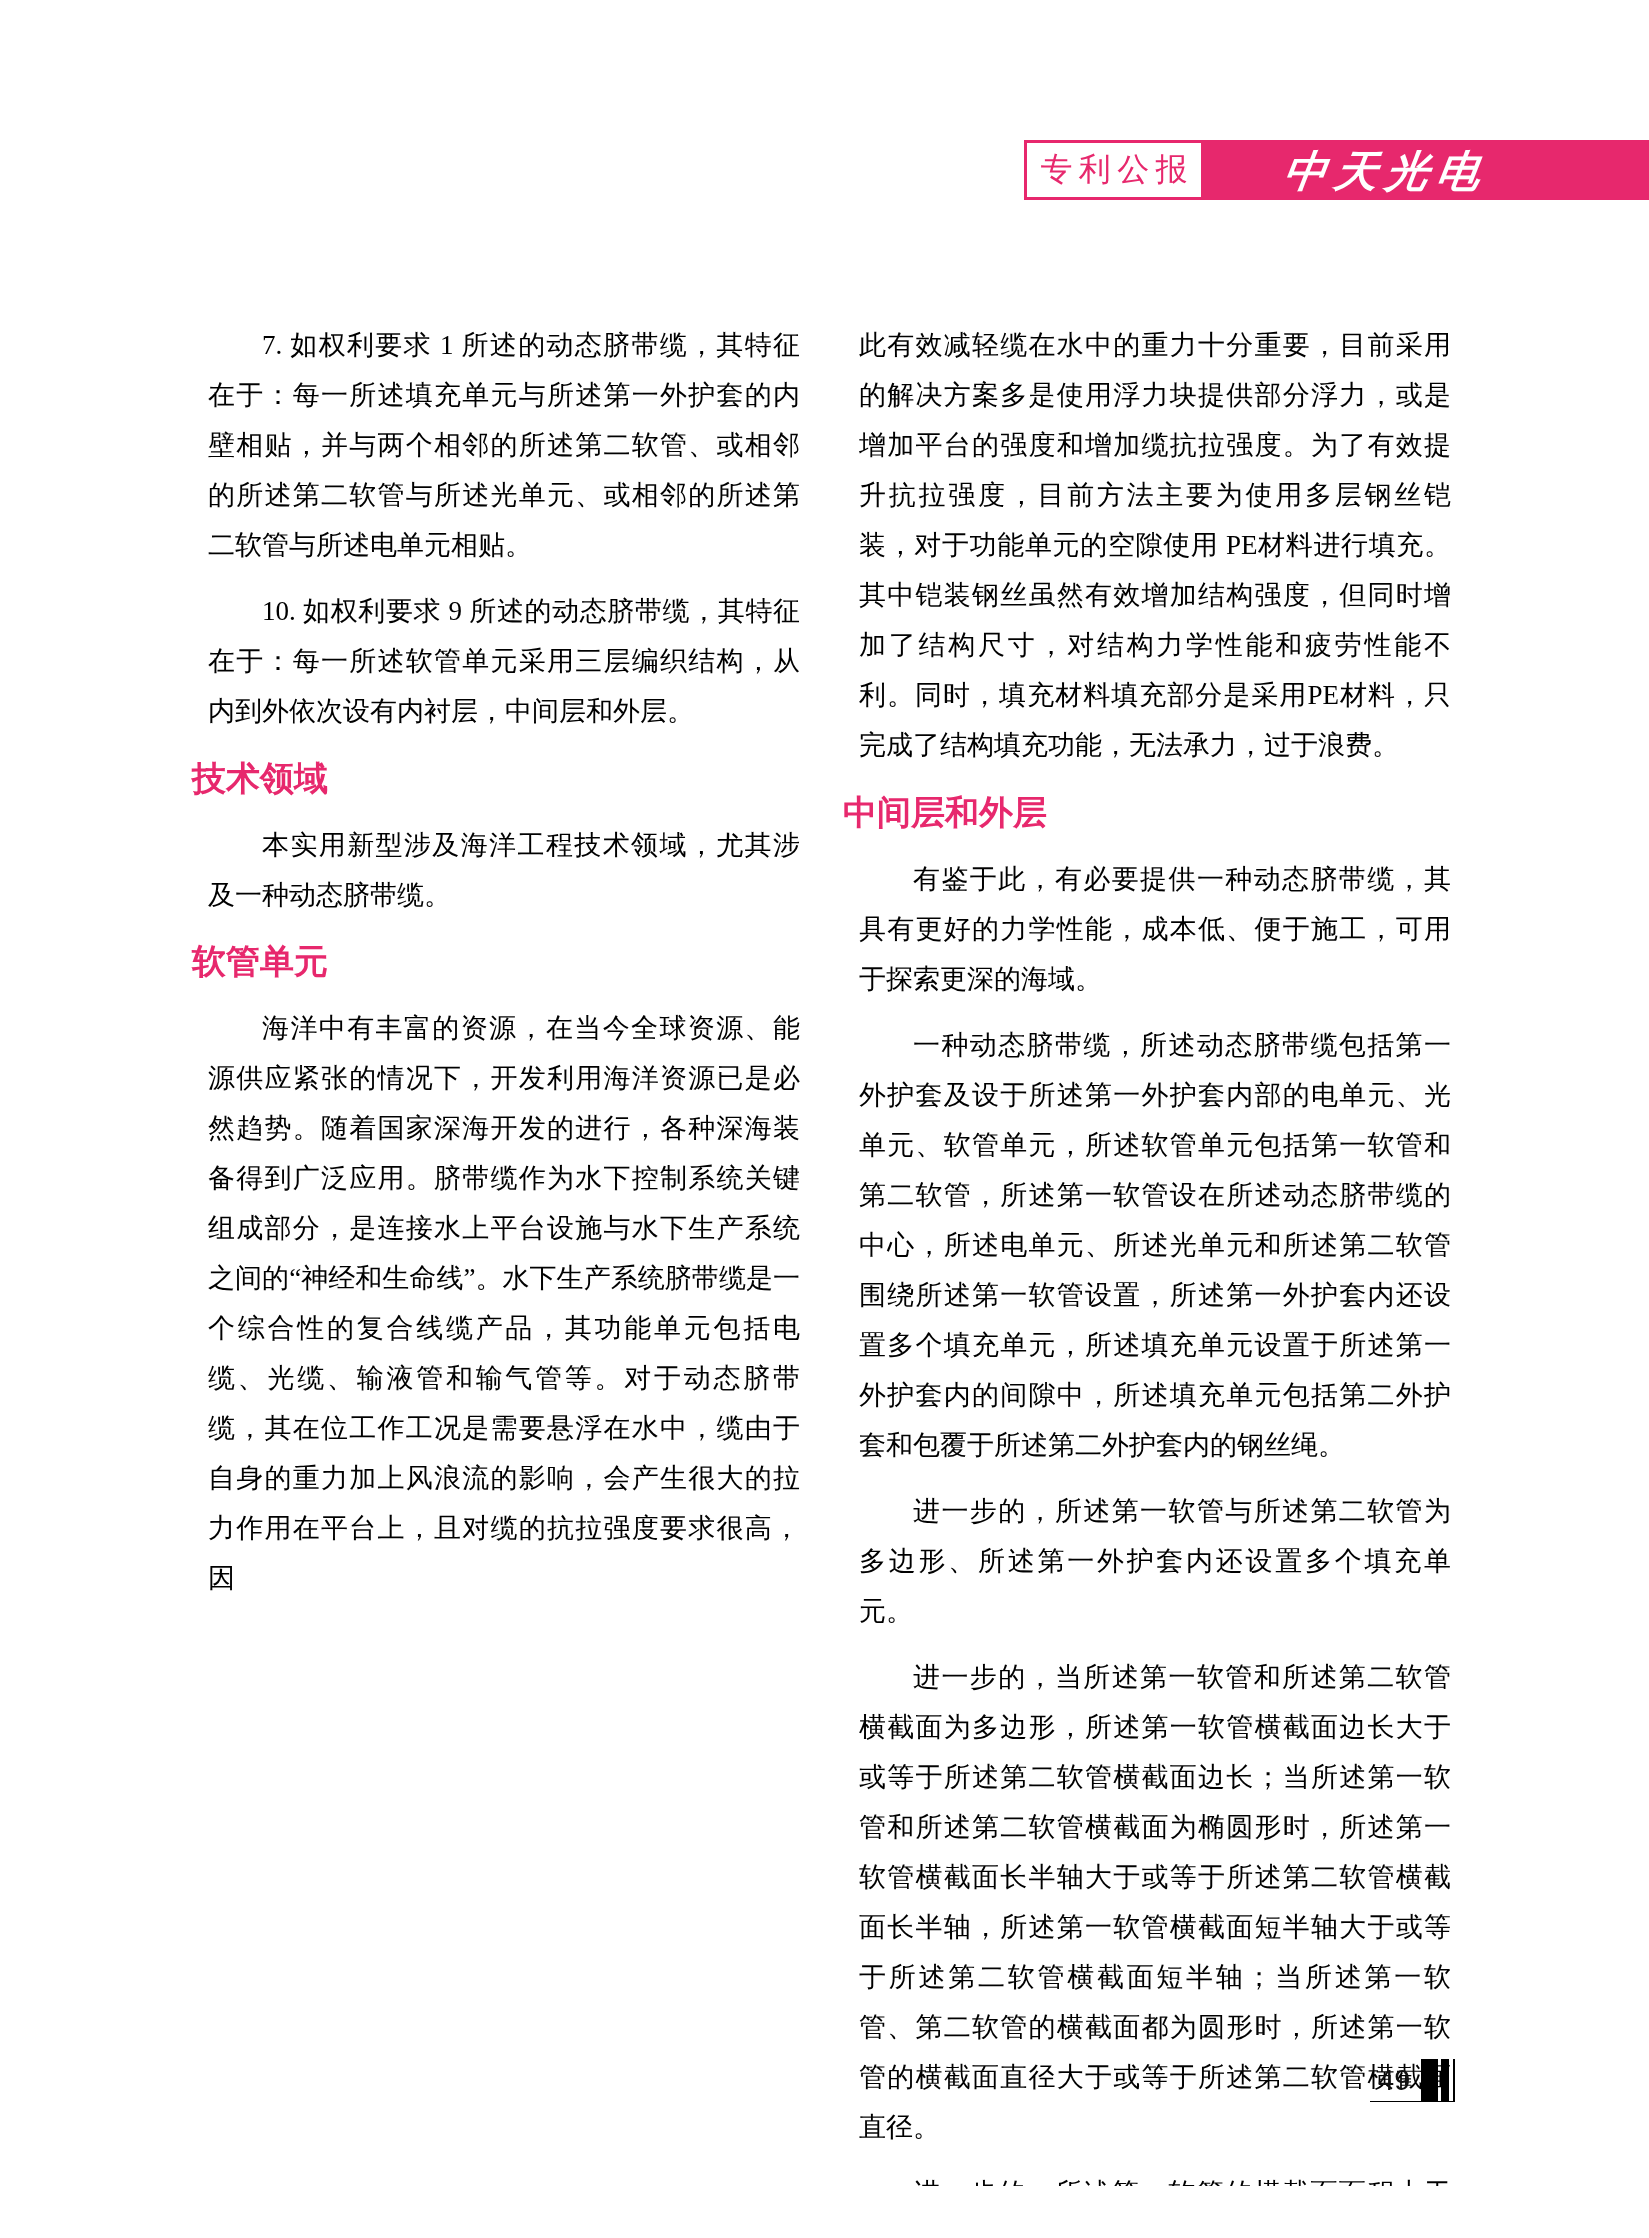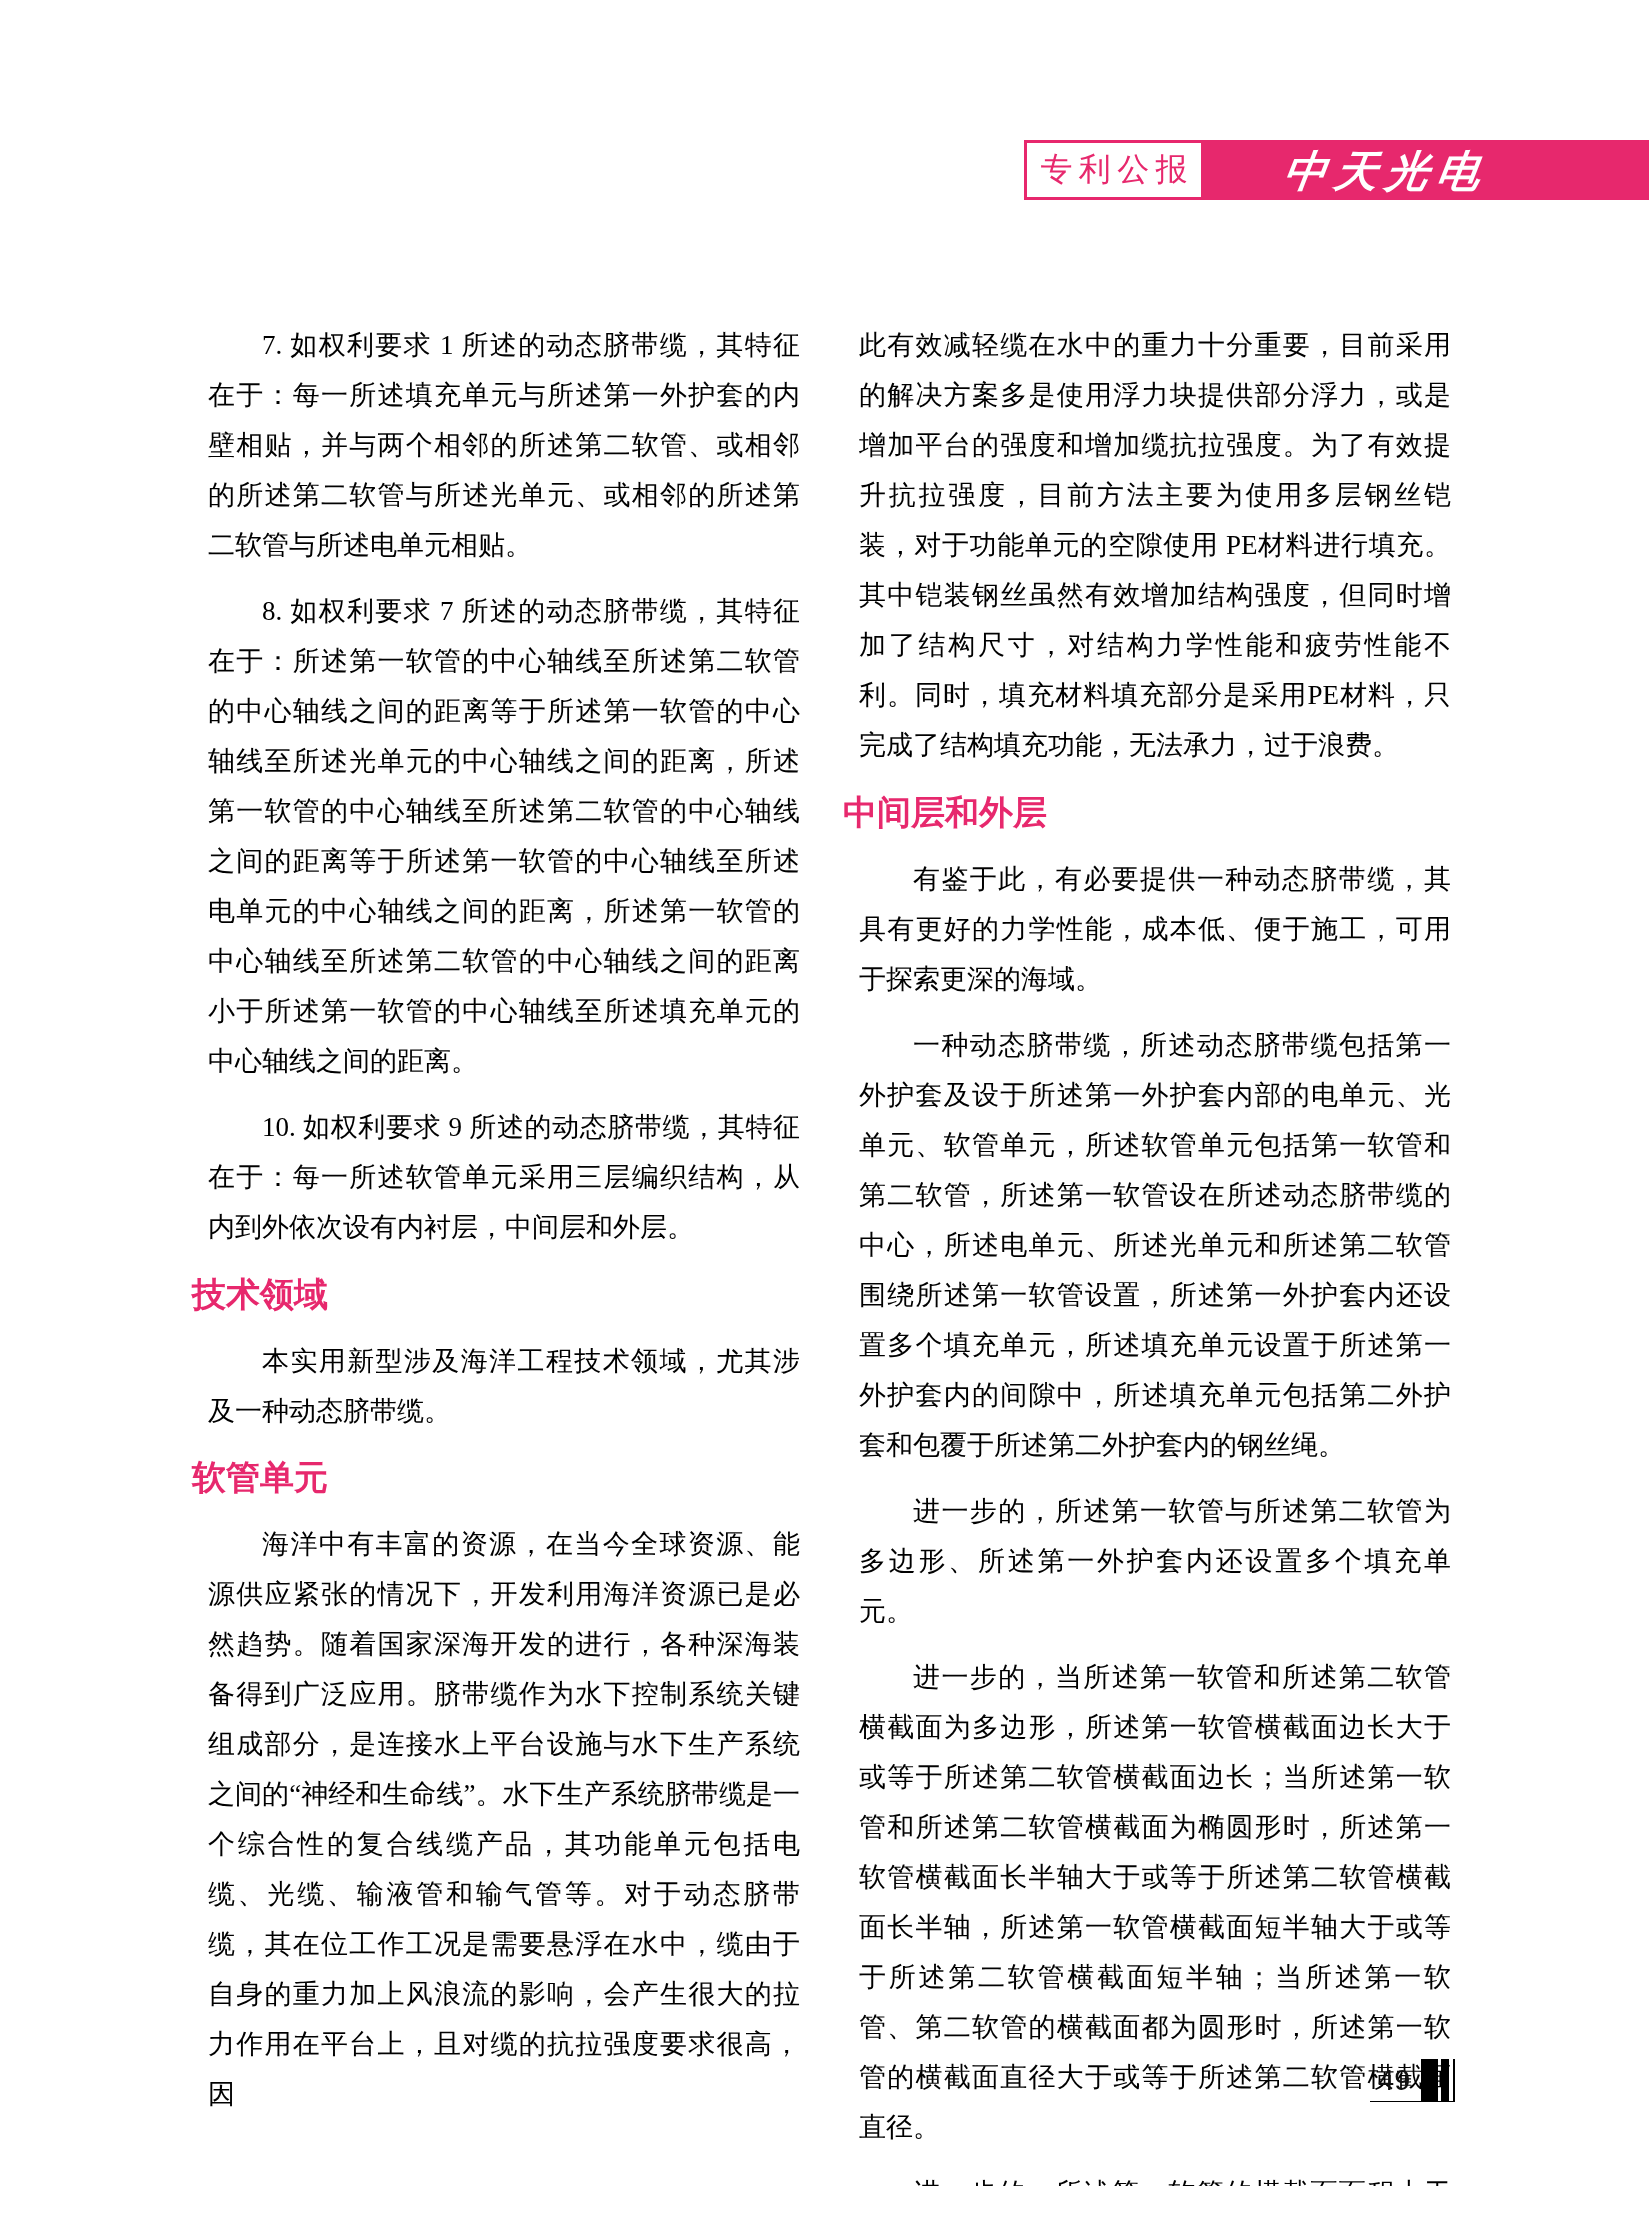--- a/index.html
+++ b/index.html
@@ -77,21 +77,20 @@
 
   <div class="header-badge">
     <span class="badge-text">专利公报</span>
   </div>
   <div class="header-band">
     <span class="brand-logo">中天光电</span>
   </div>
 
   <div class="col left">
       <p class="para indent">7. 如权利要求 1 所述的动态脐带缆，其特征在于：每一所述填充单元与所述第一外护套的内壁相贴，并与两个相邻的所述第二软管、或相邻的所述第二软管与所述光单元、或相邻的所述第二软管与所述电单元相贴。</p>
-      <p class="para indent">8. 如权利要求 7 所述的动态脐带缆，其特征在于：所述第一软管的中心轴线至所述第二软管的中心轴线之间的距离等于所述第一软管的中心轴线至所述光单元的中心轴线之间的距离，所述第一软管的中心轴线至所述第二软管的中心轴线之间的距离等于所述第一软管的中心轴线至所述电单元的中心轴线之间的距离，所述第一软管的中心轴线至所述第二软管的中心轴线之间的距离小于所述第一软管的中心轴线至所述填充单元的中心轴线之间的距离。</p>
       <p class="para indent">10. 如权利要求 9 所述的动态脐带缆，其特征在于：每一所述软管单元采用三层编织结构，从内到外依次设有内衬层，中间层和外层。</p>
       <h2 class="sec-heading">技术领域</h2>
       <p class="para indent">本实用新型涉及海洋工程技术领域，尤其涉及一种动态脐带缆。</p>
       <h2 class="sec-heading">软管单元</h2>
       <p class="para indent">海洋中有丰富的资源，在当今全球资源、能源供应紧张的情况下，开发利用海洋资源已是必然趋势。随着国家深海开发的进行，各种深海装备得到广泛应用。脐带缆作为水下控制系统关键组成部分，是连接水上平台设施与水下生产系统之间的“神经和生命线”。水下生产系统脐带缆是一个综合性的复合线缆产品，其功能单元包括电缆、光缆、输液管和输气管等。对于动态脐带缆，其在位工作工况是需要悬浮在水中，缆由于自身的重力加上风浪流的影响，会产生很大的拉力作用在平台上，且对缆的抗拉强度要求很高，因</p>
     </div>
   <div class="col right">
       <p class="para">此有效减轻缆在水中的重力十分重要，目前采用的解决方案多是使用浮力块提供部分浮力，或是增加平台的强度和增加缆抗拉强度。为了有效提升抗拉强度，目前方法主要为使用多层钢丝铠装，对于功能单元的空隙使用 PE材料进行填充。其中铠装钢丝虽然有效增加结构强度，但同时增加了结构尺寸，对结构力学性能和疲劳性能不利。同时，填充材料填充部分是采用PE材料，只完成了结构填充功能，无法承力，过于浪费。</p>
       <h2 class="sec-heading">中间层和外层</h2>
       <p class="para indent">有鉴于此，有必要提供一种动态脐带缆，其具有更好的力学性能，成本低、便于施工，可用于探索更深的海域。</p>

